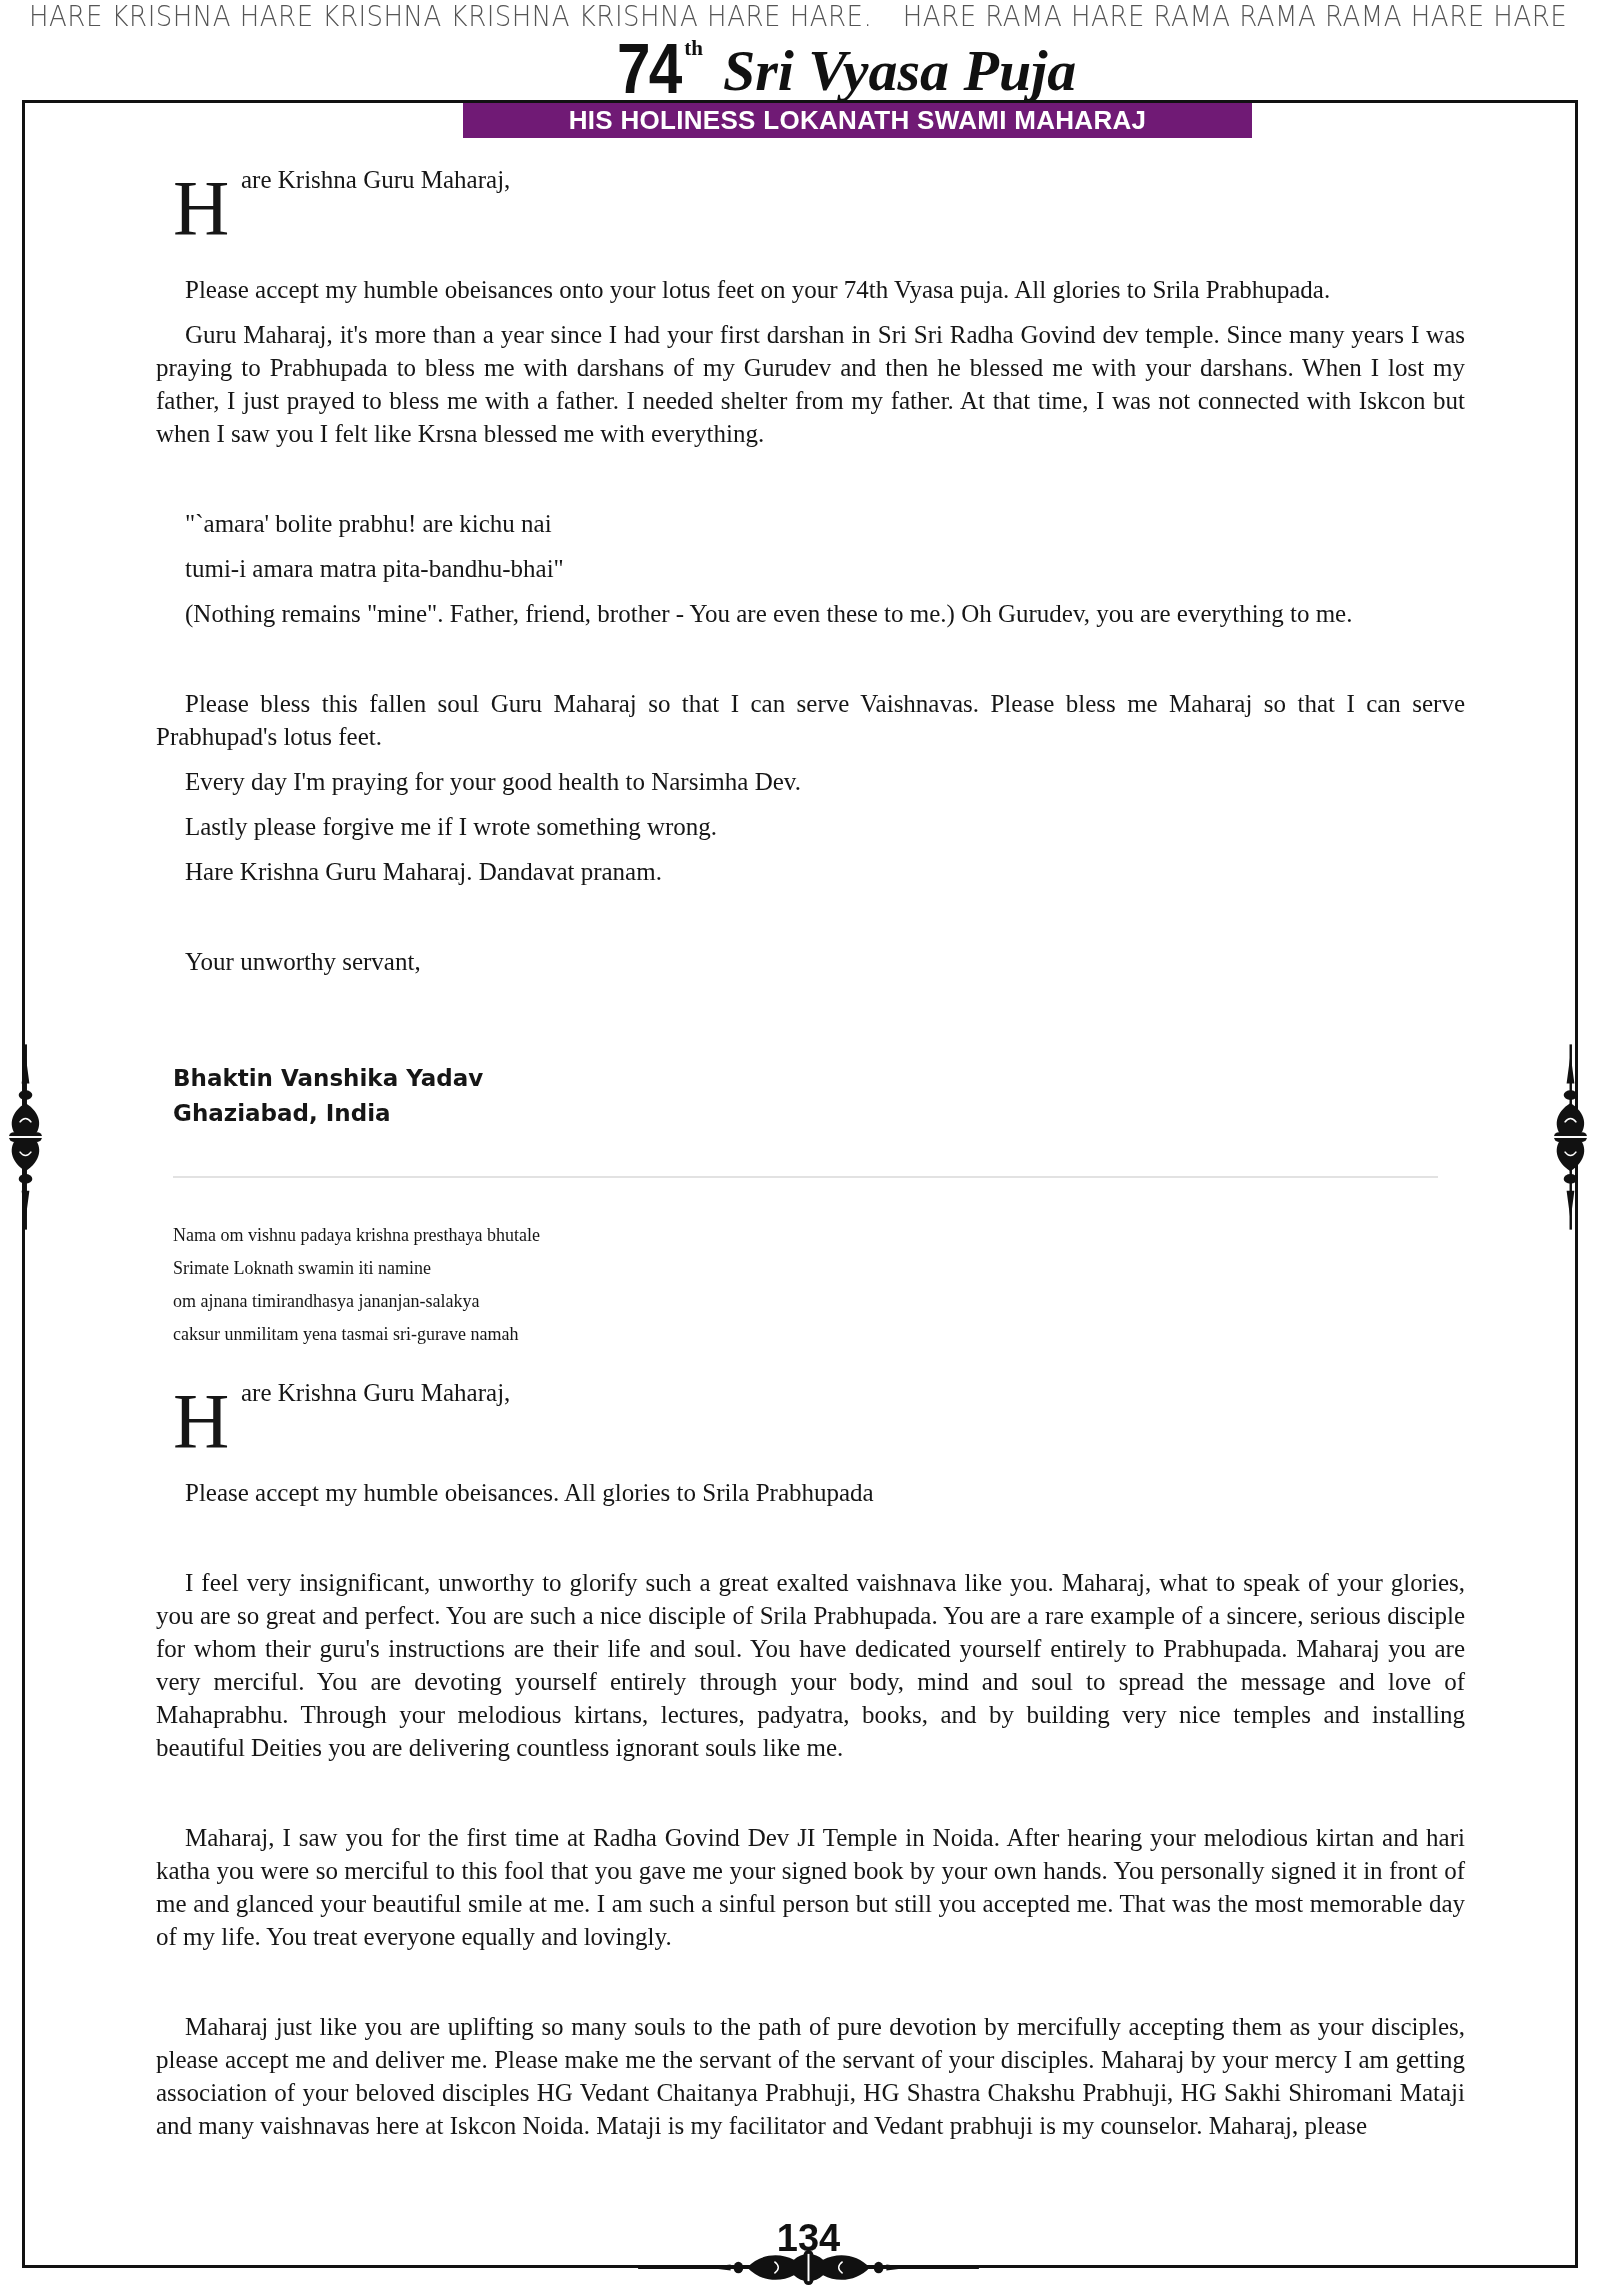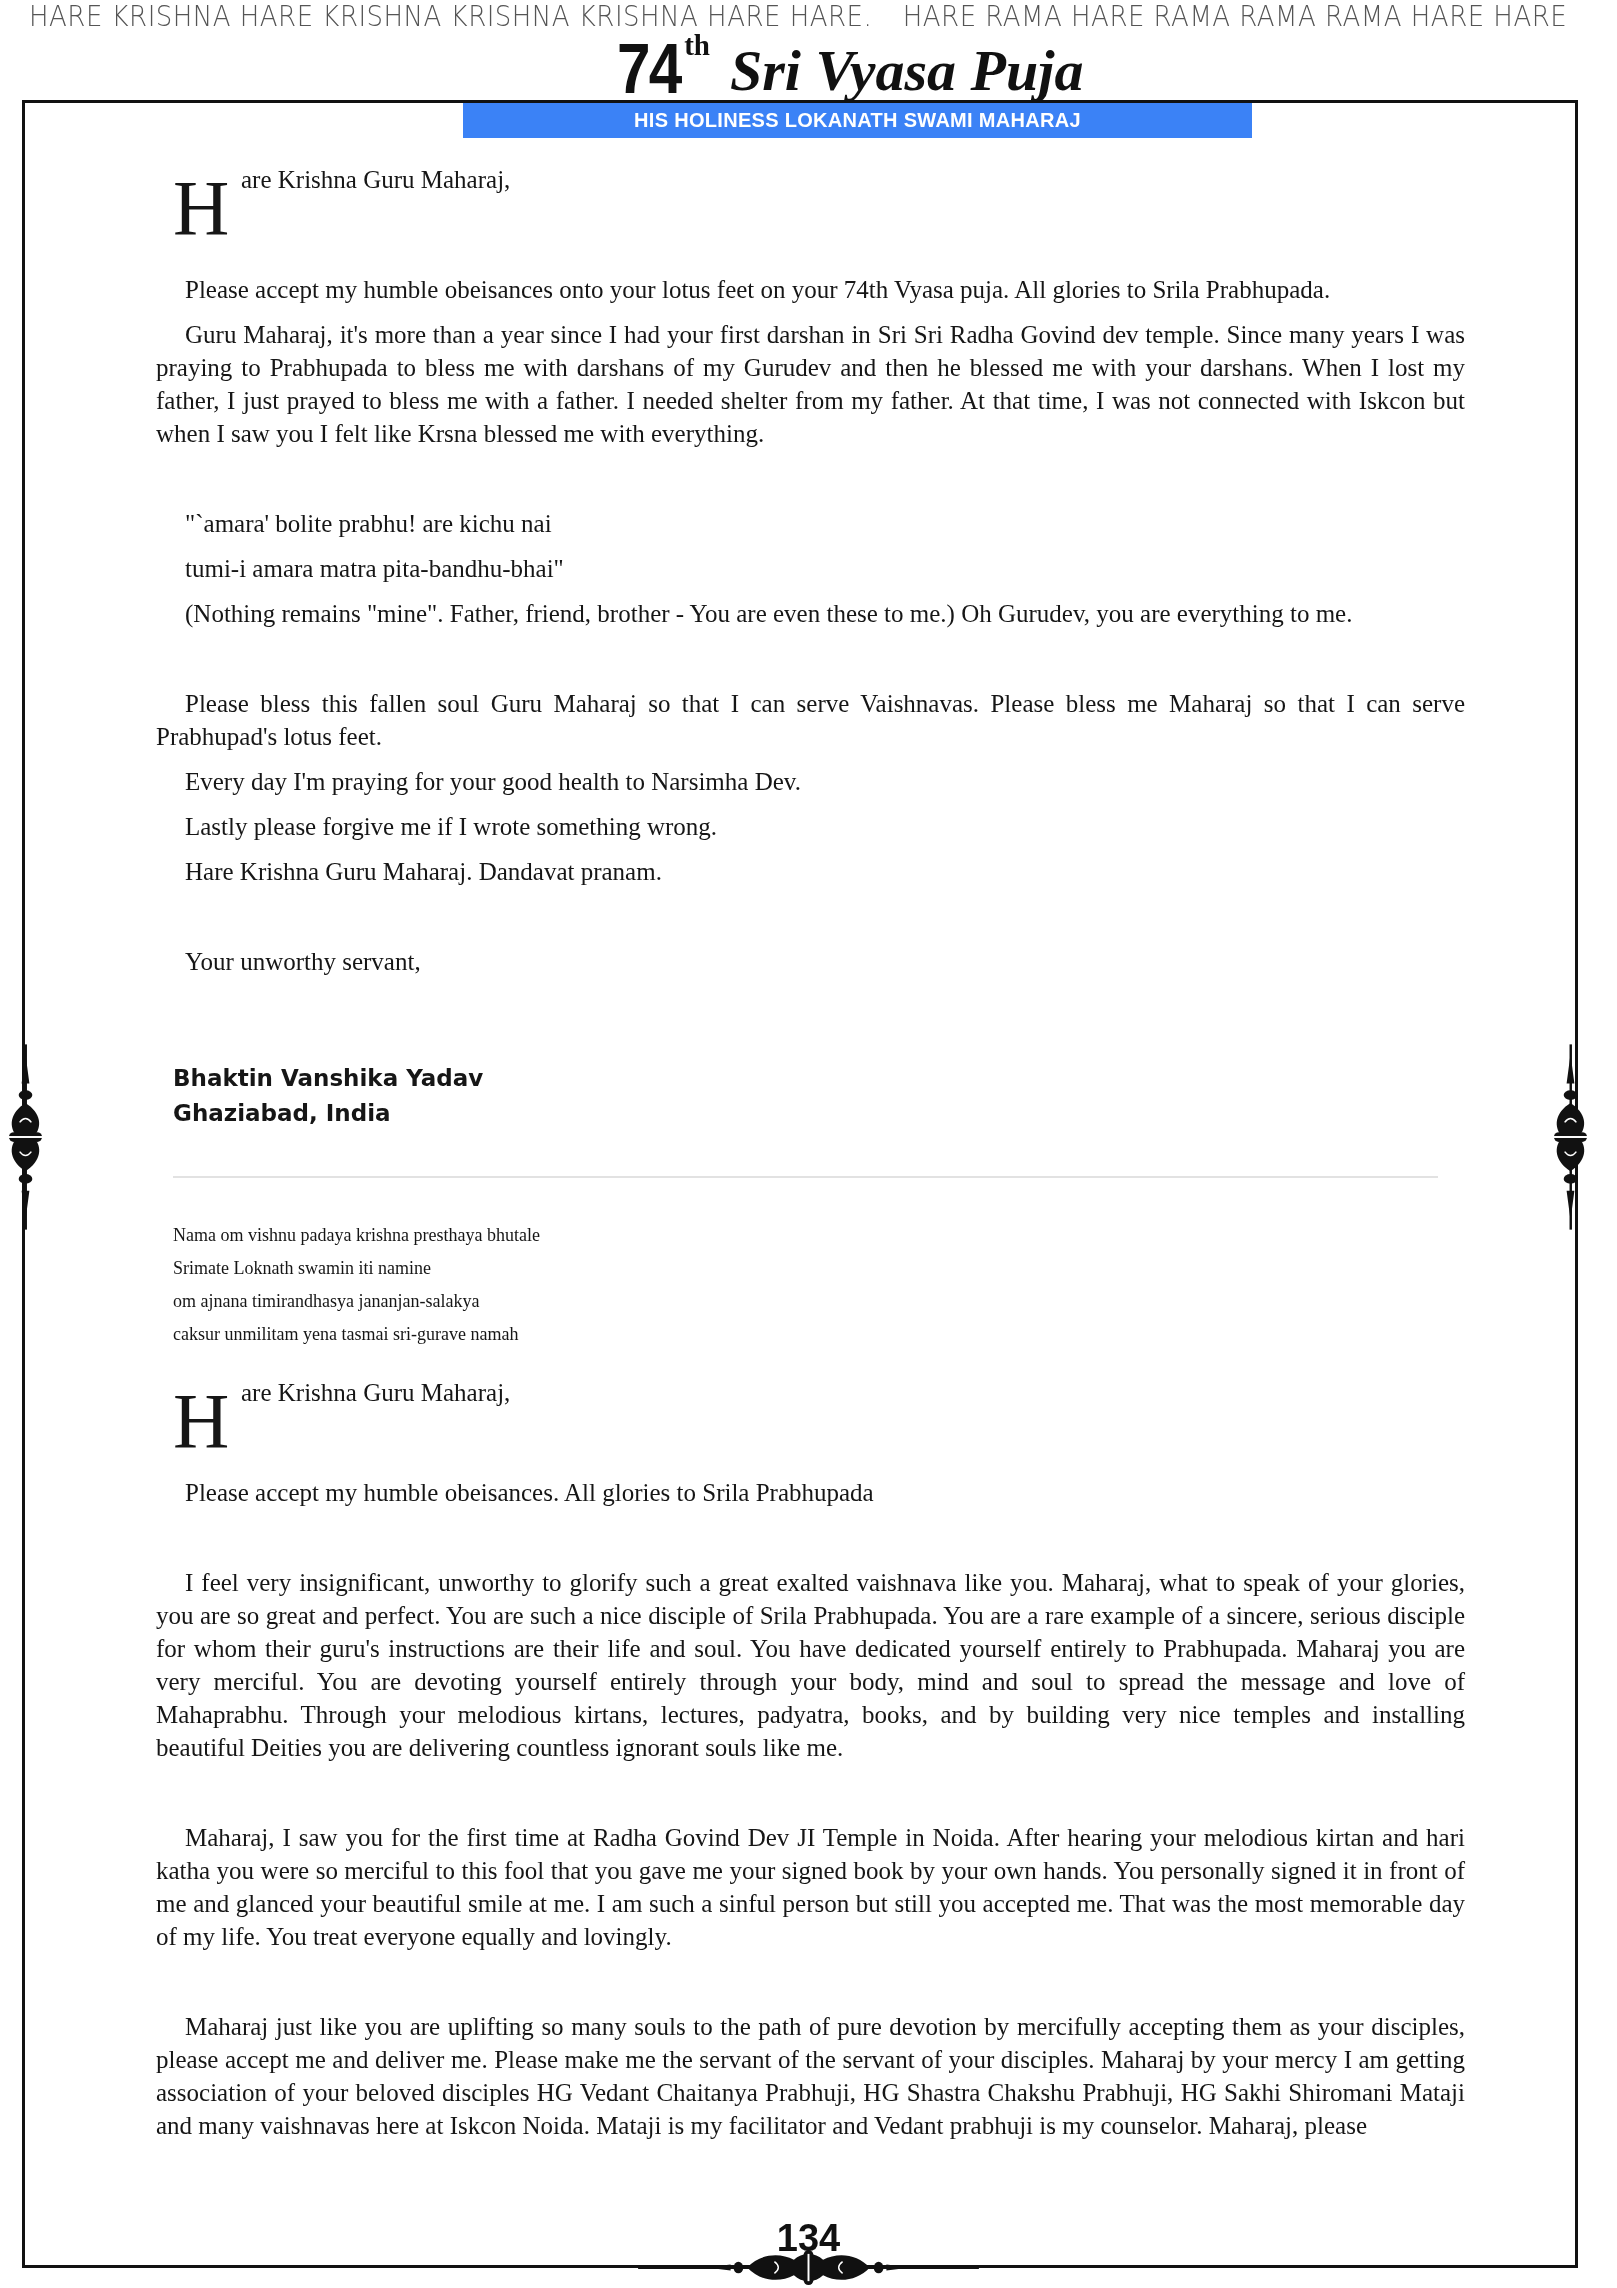--- a/index.html
+++ b/index.html
@@ -17,36 +17,36 @@
   }
   .title-wrap {
     position:absolute; left:617px; top:37px; height:63px; white-space:nowrap;
   }
   .title-num {
     font-family:"Liberation Sans", sans-serif; font-weight:700; font-size:71px;
     line-height:63px; display:inline-block; transform:scaleX(0.85); transform-origin:left bottom;
     vertical-align:bottom; letter-spacing:-2px;
   }
   .title-sup {
-    font-family:"Liberation Serif", serif; font-weight:700; font-size:29px;
+    font-family:"Liberation Serif", serif; font-weight:700; font-size:21px;
     position:relative; top:-35px; margin-left:-7.8px;
   }
   .title-text {
     font-family:"Liberation Serif", serif; font-weight:700; font-style:italic;
     font-size:58px; margin-left:20px; vertical-align:bottom; line-height:59px;
   }
   .date-badge {
     position:absolute; left:1071px; top:71px; width:139px; height:27.4px;
     background:#d8d8d8; color:#777; font-family:"Liberation Sans", sans-serif;
     font-weight:700; font-size:17.6px; line-height:27.4px; text-align:center;margin-top:38px;
   }
   .banner {
     position:absolute; left:463px; top:103px; width:789px; height:35px;
-    background:#3b82f6; color:#fff; font-family:"Liberation Sans", sans-serif;
-    font-weight:700; font-size:20px; line-height:35px; text-align:center;
+    background:#701a75; color:#fff; font-family:"Liberation Sans", sans-serif;
+    font-weight:700; font-size:26px; line-height:35px; text-align:center;
     letter-spacing:0.3px;
   }
   .content {
     position:absolute; left:144px; top:157px; width:1333px;
     font-family:"Liberation Serif", serif; font-size:25px; line-height:33px;
     color:#161616;
   }
   .p { margin:12px; text-align:justify; }
   .ind { text-indent:29px; }
   .greet { position:relative; height:88px; }

